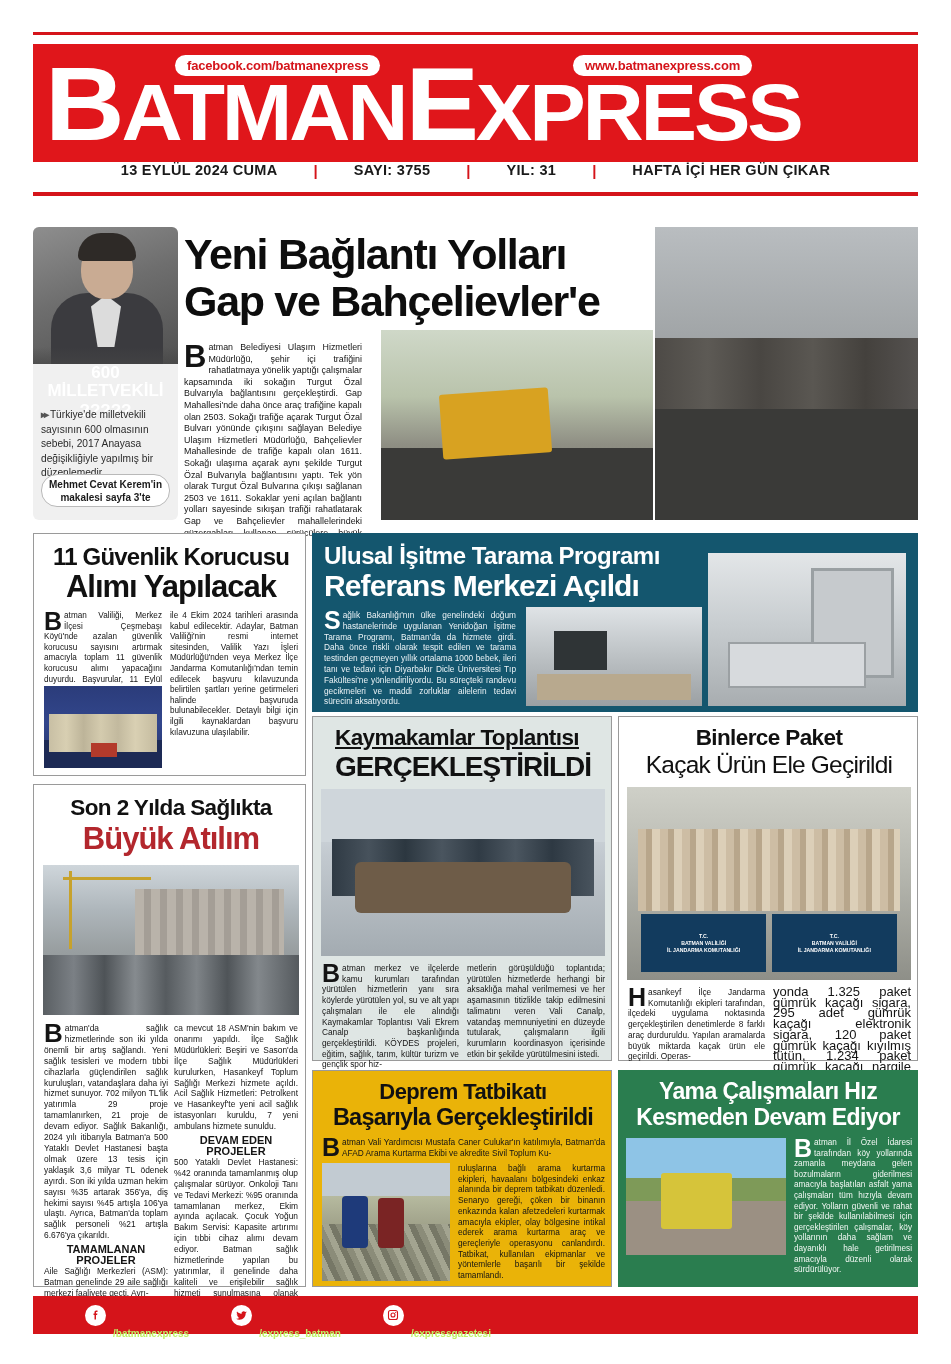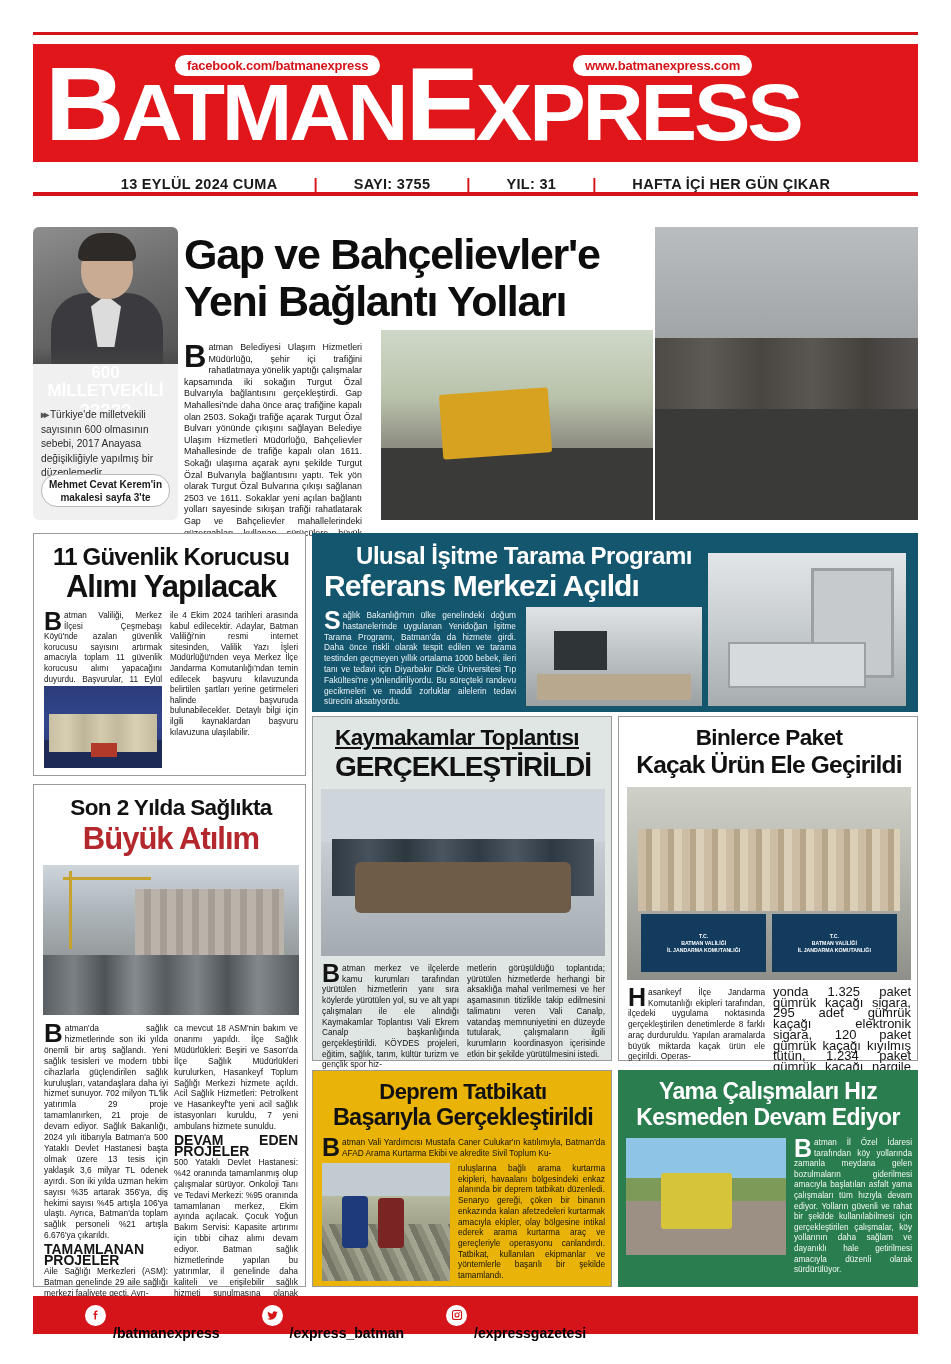--- a/index.html
+++ b/index.html
@@ -59,21 +59,21 @@
   }
   .logo-text .big { font-size: 104px; }
   .logo-text .small { font-size: 80px; }
 
   .masthead-bar {
     position: absolute; left: 33px; top: 162px;
     width: 885px; height: 34px;
     background: #ffffff;
     border-bottom: 4px solid #d5141a;
     display: flex;
-    align-items: flex-end;
+    align-items: flex-start;
     justify-content: center;
     gap: 0;
   }
   .mb-item {
     font-size: 14.5px;
     font-weight: bold;
     color: #1a1a1a;
     letter-spacing: 0.3px;
     white-space: nowrap;
     padding: 0 2px;
@@ -281,32 +281,32 @@
      background: linear-gradient(90deg,#5a5f63 0%,#7b8085 12%,#4e5357 24%,#868b8f 36%,#565b5f 48%,#7f8488 60%,#4f5458 72%,#83888c 84%,#555a5e 100%); }
   .sag-c1 {
     position: absolute; left: 10px; top: 238px; width: 124px;
     font-size: 8.4px; line-height: 10.9px; text-align: justify; color: #141414;
   }
   .sag-c1::first-letter { float: left; font-size: 26px; line-height: 21px; font-weight: bold; padding-right: 2px; }
   .sag-c2 {
     position: absolute; left: 140px; top: 238px; width: 124px;
     font-size: 8.4px; line-height: 10.9px; text-align: justify; color: #141414;
   }
-  .subhead { font-weight: bold; display: block; margin-top: 3px; font-size: 14px; }
+  .subhead { font-weight: bold; display: block; text-align: center; margin-top: 3px; font-size: 11px; }
 
   
   .isitme {
     position: absolute; left: 312px; top: 533px;
     width: 606px; height: 179px;
     background: #14566e;
     border: none;
   }
   .is-h1 {
     position: absolute; left: 12px; top: 9px; width: 400px;
-    font-size: 24px; font-weight: bold; color: #ffffff; letter-spacing: -0.5px; text-align: center;
+    font-size: 24px; font-weight: bold; color: #ffffff; letter-spacing: -0.5px;
   }
   .is-h2 {
     position: absolute; left: 12px; top: 36px; width: 420px;
     font-size: 30px; font-weight: bold; color: #ffffff; letter-spacing: -0.9px;
   }
   .is-body {
     position: absolute; left: 12px; top: 77px; width: 192px;
     font-size: 8.3px; line-height: 10.8px; color: #eaf2f5; text-align: justify;
   }
   .is-body::first-letter { float:left; font-size: 25px; line-height: 20px; font-weight: bold; padding-right: 2px; color:#fff; }
@@ -361,21 +361,21 @@
   .kacak {
     left: 618px; top: 716px; width: 300px; height: 345px;
     background: #ffffff;
   }
   .kac-h1 {
     position: absolute; left: 8px; top: 8px; width: 284px;
     font-size: 22.5px; font-weight: bold; color: #111; text-align: center; letter-spacing: -0.6px;
   }
   .kac-h2 {
     position: absolute; left: 8px; top: 34px; width: 284px;
-    font-size: 24.5px; font-weight: bold; color: #111; text-align: center; letter-spacing: -0.8px;
+    font-size: 24.5px; font-weight: normal; color: #111; text-align: center; letter-spacing: -0.8px;
   }
   .kac-img {
     position: absolute; left: 8px; top: 70px; width: 284px; height: 193px;
     background: linear-gradient(180deg,#cfd0c8 0%,#b5b6ae 45%,#8e8f88 100%);
     overflow: hidden;
   }
   .kac-img .stack { position:absolute; left:4%; top:22%; width:92%; height:42%;
     background: repeating-linear-gradient(90deg,#cdbda4 0 8px,#b8a68b 8px 14px,#dccfb8 14px 22px); }
   .kac-img .banner {
     position:absolute; bottom:4%; width:44%; height:30%;
@@ -467,21 +467,21 @@
   }
   .ft-social { display: flex; align-items: center; margin-left: 52px; gap: 42px; }
   .ft-item { display: flex; align-items: center; gap: 7px; }
   .ft-icon {
     width: 21px; height: 21px; border-radius: 50%;
     background: #ffffff; color: #d5141a;
     display: flex; align-items: center; justify-content: center;
     font-size: 13px; font-weight: bold;
   }
   .ft-icon svg { display:block; }
-  .ft-label { color: #000000; font-size: 14px; font-weight: bold; margin-top: 36px; }
+  .ft-label { color: #bef264; font-size: 10px; font-weight: bold; margin-top: 36px; }
 
   .topline { position:absolute; left:33px; top:32px; width:885px; height:3px; background:#d5141a; }
 </style>
 </head>
 <body>
 
 <div class="page">
 
   <div class="topline"></div>
 
@@ -527,22 +527,22 @@
     </div>
     <div class="ph lead-ph-b">
       <div class="bldg"></div>
       <div class="truck"></div>
       <div class="crowd"></div>
       <div class="asphalt"></div>
     </div>
   </div>
 
   <div class="lead-head">
+    <div>Yeni Bağlantı Yolları</div>
     <div>Gap ve Bahçelievler'e</div>
-    <div>Yeni Bağlantı Yolları</div>
   </div>
   <div class="lead-body">Batman Belediyesi Ulaşım Hizmetleri Müdürlüğü, şehir içi trafiğini rahatlatmaya yönelik yaptığı çalışmalar kapsamında iki sokağın Turgut Özal Bulvarıyla bağlantısını gerçekleştirdi. Gap Mahallesi'nde daha önce araç trafiğine kapalı olan 2503. Sokağı trafiğe açarak Turgut Özal Bulvarı yönünde çıkışını sağlayan Belediye Ulaşım Hizmetleri Müdürlüğü, Bahçelievler Mahallesinde de trafiğe kapalı olan 1611. Sokağı ulaşıma açarak aynı şekilde Turgut Özal Bulvarıyla bağlantısını yaptı. Tek yön olarak Turgut Özal Bulvarına çıkışı sağlanan 2503 ve 1611. Sokaklar yeni açılan bağlantı yolları sayesinde sıkışan trafiği rahatlatarak Gap ve Bahçelievler mahallelerindeki güzergahları kullanan sürücülere büyük kolaylık sağlamış oldu.</div>
 
   <div class="blk guvenlik">
     <div class="guv-h1">11 Güvenlik Korucusu</div>
     <div class="guv-h2">Alımı Yapılacak</div>
     <div class="guv-c1">Batman Valiliği, Merkez İlçesi Çeşmebaşı Köyü'nde azalan güvenlik korucusu sayısını artırmak amacıyla toplam 11 güvenlik korucusu alımı yapacağını duyurdu. Başvurular, 11 Eylül 2024</div>
     <div class="guv-c2">ile 4 Ekim 2024 tarihleri arasında kabul edilecektir. Adaylar, Batman Valiliği'nin resmi internet sitesinden, Valilik Yazı İşleri Müdürlüğü'nden veya Merkez İlçe Jandarma Komutanlığı'ndan temin edilecek başvuru kılavuzunda belirtilen şartları yerine getirmeleri halinde başvuruda bulunabilecekler. Detaylı bilgi için ilgili kaynaklardan başvuru kılavuzuna ulaşılabilir.</div>
     <div class="guv-img">
       <div class="stage"></div>

